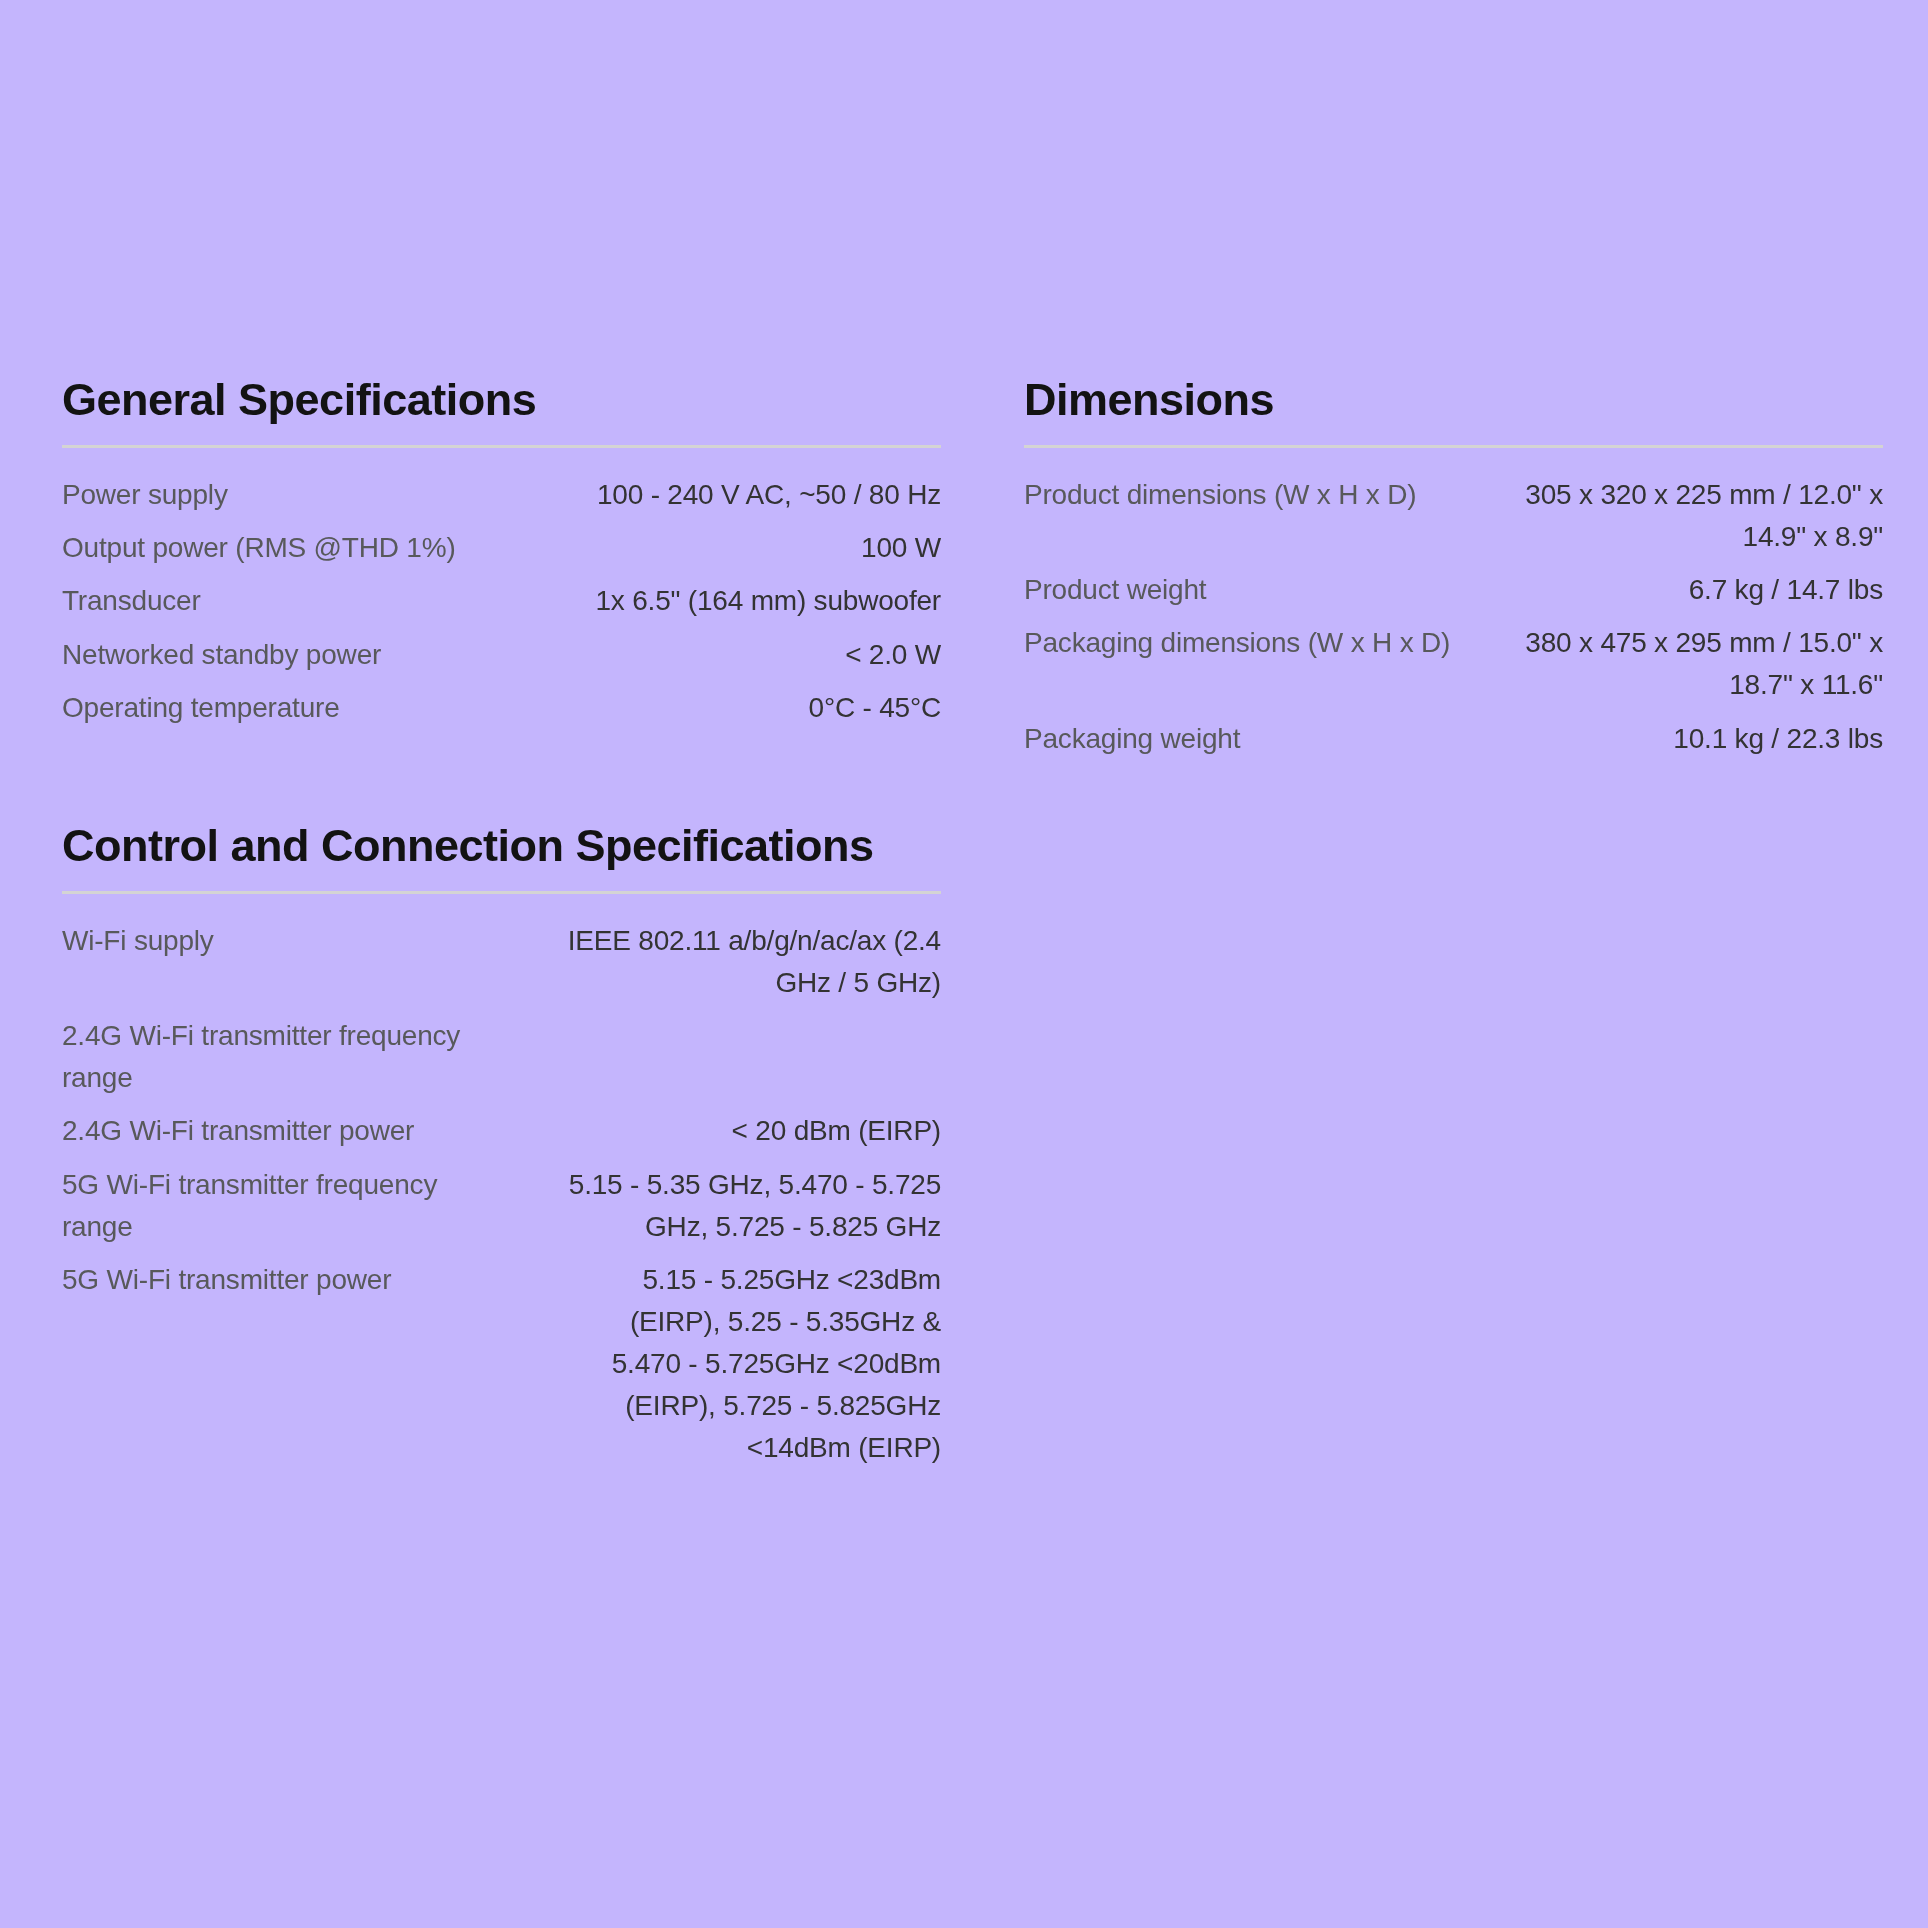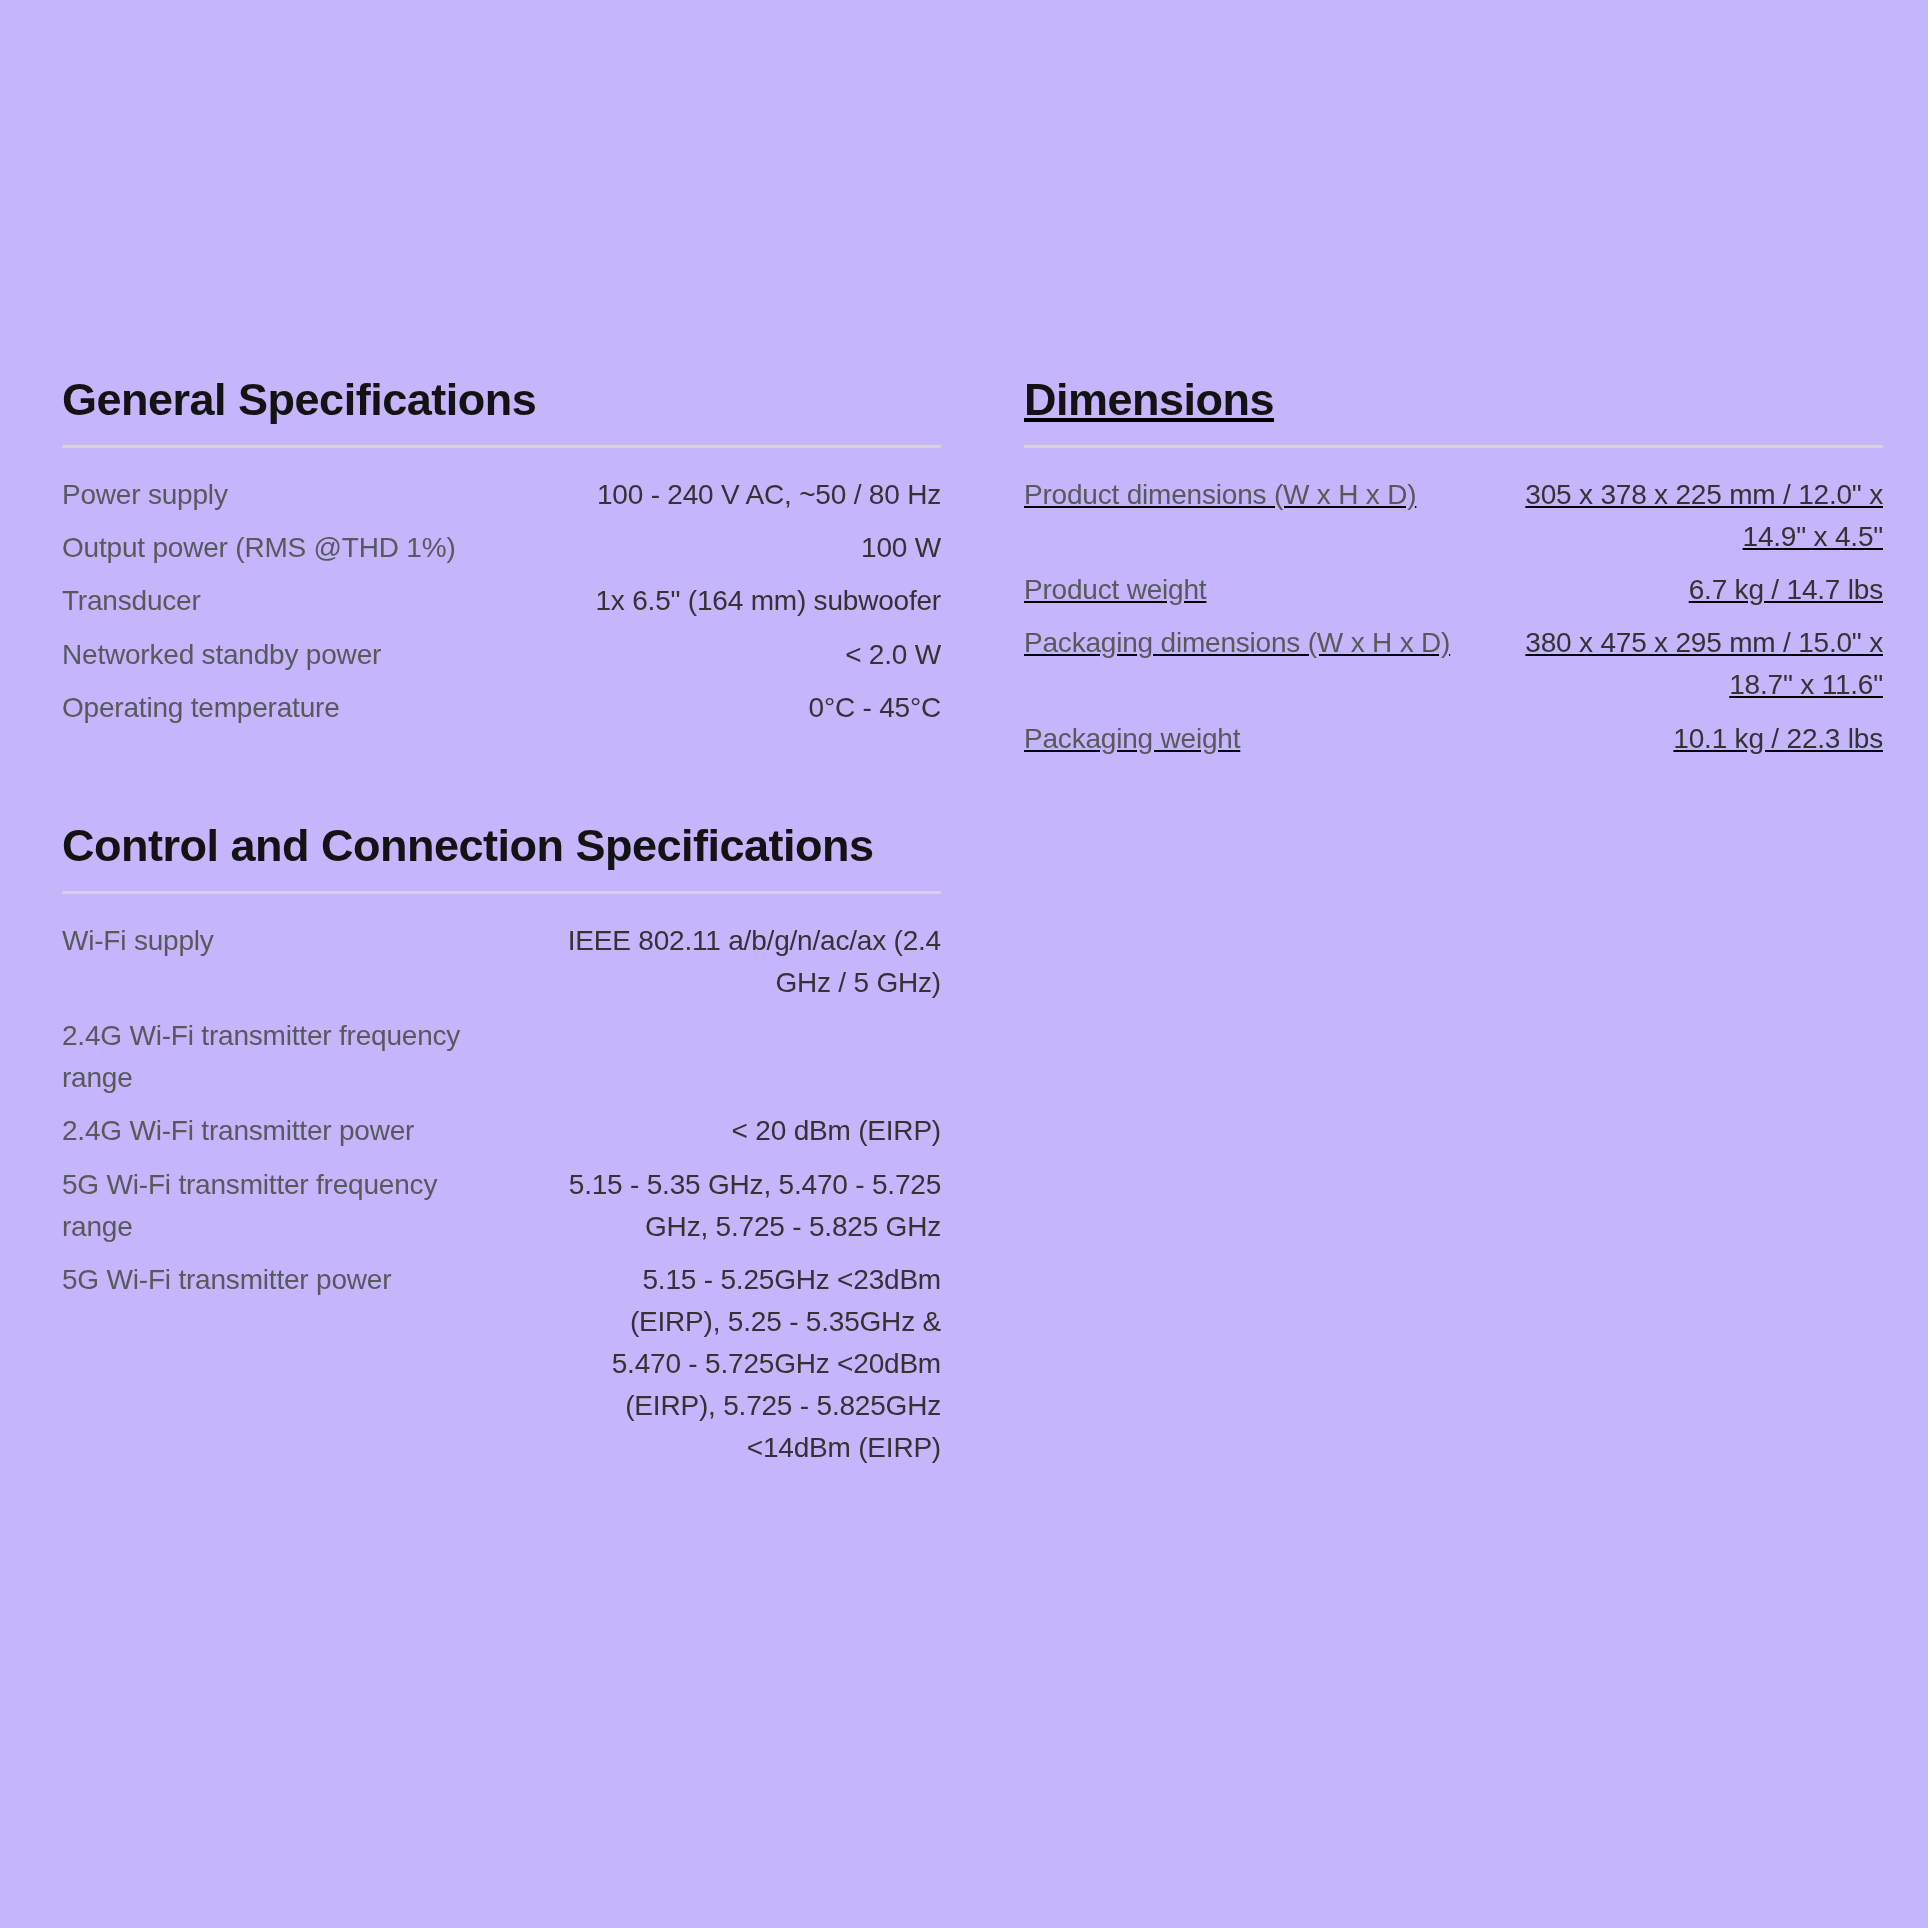--- a/index.html
+++ b/index.html
@@ -12,21 +12,21 @@
     overflow: hidden;
   }
   .content {
     position: absolute;
     top: 373px;
     left: 62px;
     display: flex;
     column-gap: 83px;
   }
   .col-left  { width: 879px; }
-  .col-right { width: 859px; text-decoration: underline; }
+  .col-right { width: 859px; }
   section.spec-section + section.spec-section { margin-top: 90px; }
   h2.section-title {
     margin: 0 0 19px 0;
     font-size: 45px;
     line-height: 53px;
     font-weight: bold;
     color: #131313;
     letter-spacing: -0.5px;
   }
   .divider {
@@ -118,21 +118,21 @@
     </div>
 
     <div class="col-right">
 
       <section class="spec-section">
         <h2 class="section-title">Dimensions</h2>
         <div class="divider"></div>
         <div class="rows">
           <div class="row">
             <div class="label">Product dimensions (W x H x D)</div>
-            <div class="value">305 x 378 x 225 mm / 12.0" x 14.9" x 4.5"</div>
+            <div class="value">305 x 320 x 225 mm / 12.0" x 14.9" x 8.9"</div>
           </div>
           <div class="row">
             <div class="label">Product weight</div>
             <div class="value">6.7 kg / 14.7 lbs</div>
           </div>
           <div class="row">
             <div class="label">Packaging dimensions (W x H x D)</div>
             <div class="value">380 x 475 x 295 mm / 15.0" x 18.7" x 11.6"</div>
           </div>
           <div class="row">

